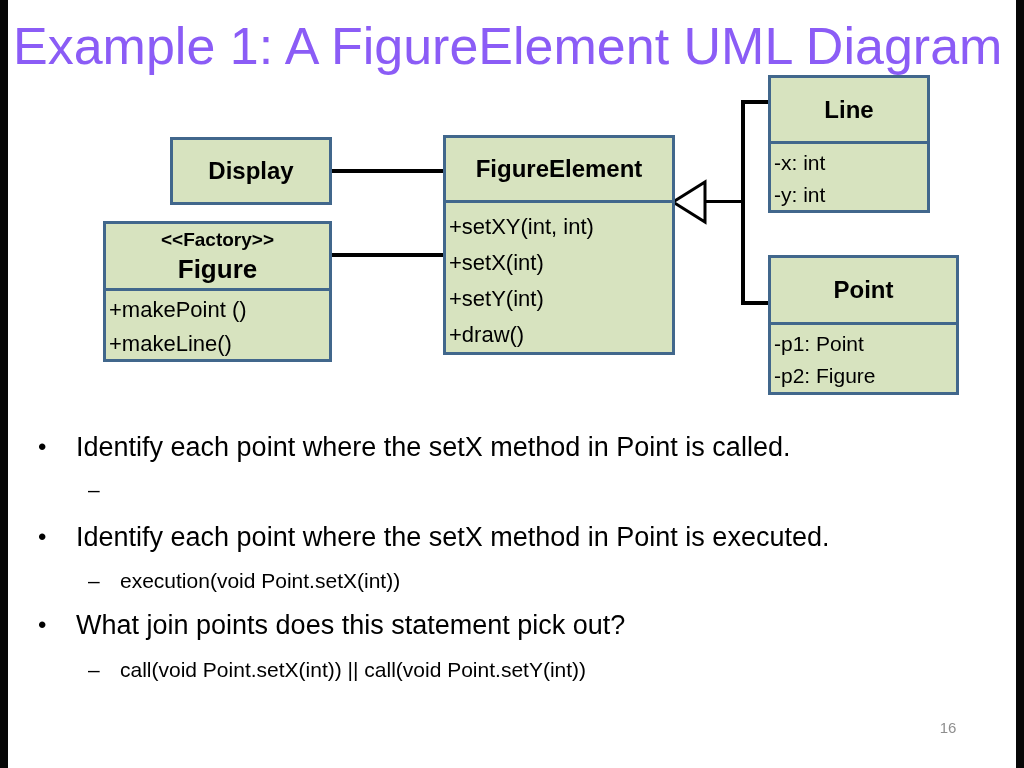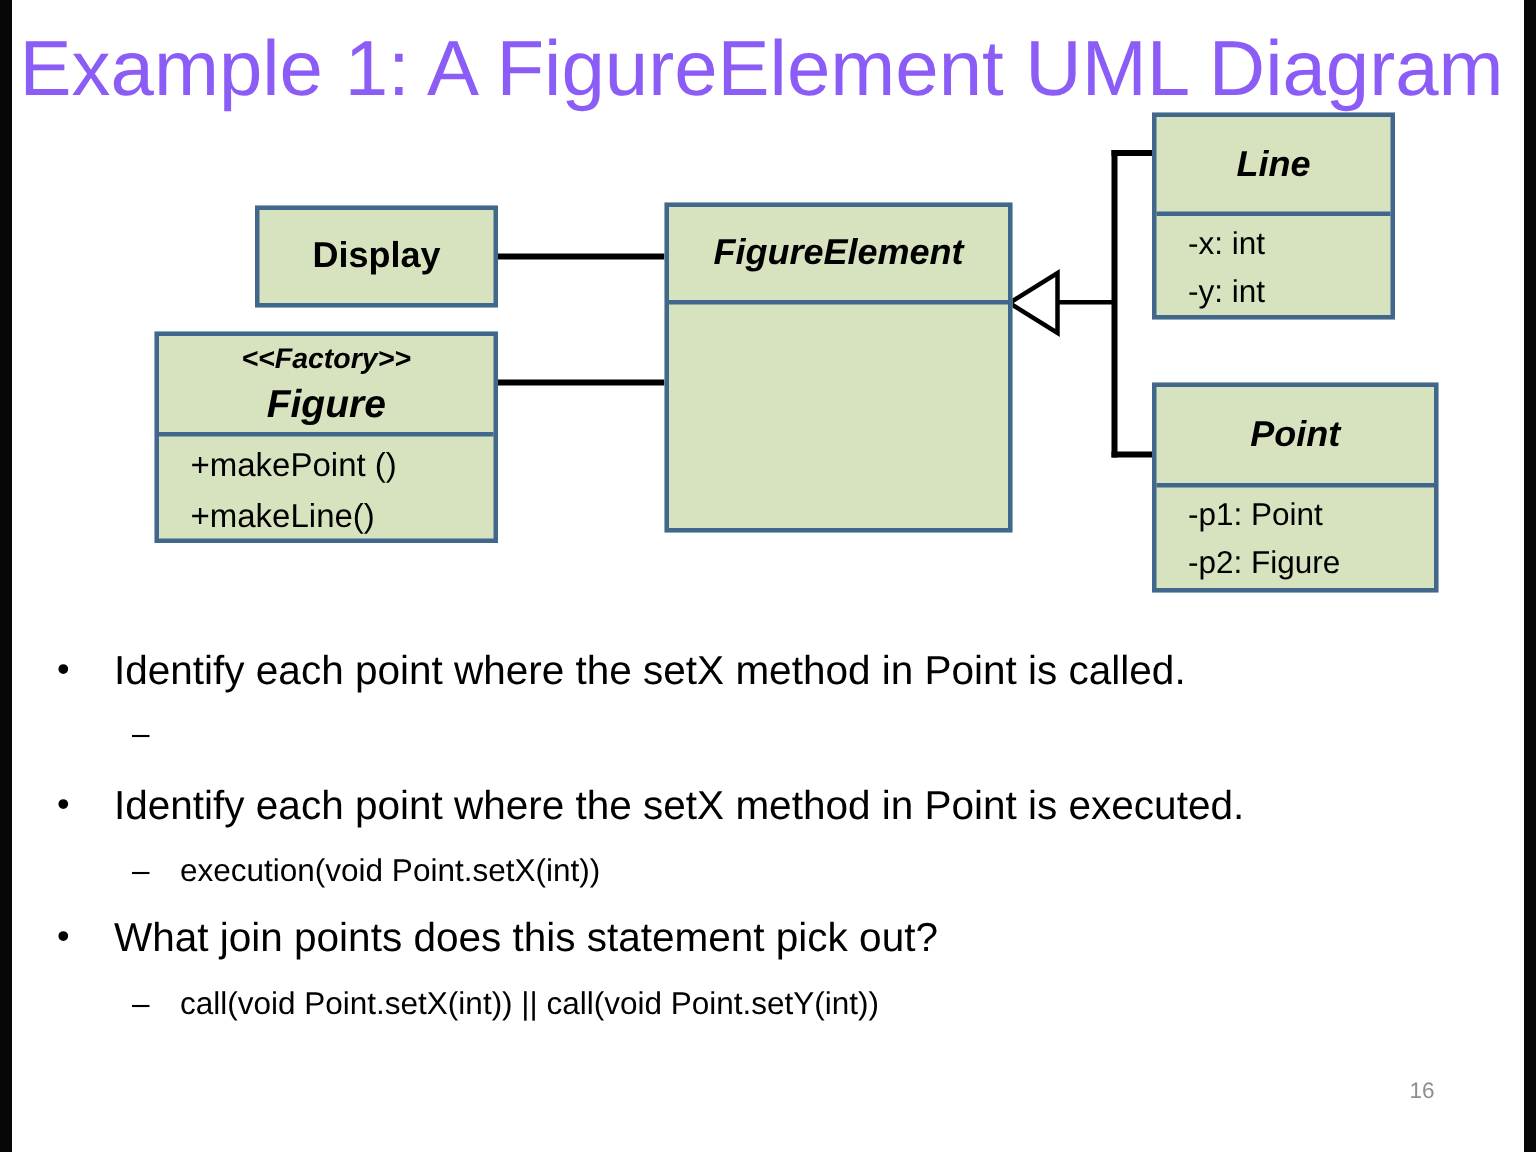--- a/index.html
+++ b/index.html
@@ -27,22 +27,22 @@
   .uml-box {
     position: absolute;
     background: #d7e3bf;
     border: 3px solid #41678c;
   }
   .uml-header {
     display: flex; flex-direction: column;
     align-items: center; justify-content: center;
     font-weight: bold; text-align: center; width: 100%;
   }
-  .with-divider { border-bottom: 3px solid #41678c; font-style: italic; }
-  .uml-members { padding-left: 21px; }
+  .with-divider { border-bottom: 3px solid #41678c; }
+  .uml-members { padding-left: 3px; }
   .uml-members .member { white-space: nowrap; }
 
   .box-display { left: 170px; top: 137px; width: 162px; height: 68px; }
   .box-display .uml-header { height: 100%; font-size: 24px; }
 
   .box-figure { left: 103px; top: 221px; width: 229px; height: 141px; }
   .box-figure .uml-header { height: 67px; }
   .box-figure .stereotype { font-size: 19px; line-height: 26px; }
   .box-figure .class-name  { font-size: 26px; line-height: 32px; }
   .box-figure .uml-members { padding-top: 2px; font-size: 22px; }
@@ -121,20 +121,26 @@
       <div class="class-name">Figure</div>
     </div>
     <div class="uml-members">
       <div class="member">+makePoint ()</div>
       <div class="member">+makeLine()</div>
     </div>
   </div>
 
   <div class="uml-box box-figure-element">
     <div class="uml-header with-divider">FigureElement</div>
+    <div class="uml-members">
+      <div class="member">+setXY(int, int)</div>
+      <div class="member">+setX(int)</div>
+      <div class="member">+setY(int)</div>
+      <div class="member">+draw()</div>
+    </div>
   </div>
 
   <div class="uml-box box-line">
     <div class="uml-header with-divider">Line</div>
     <div class="uml-members">
       <div class="member">-x: int</div>
       <div class="member">-y: int</div>
     </div>
   </div>
 

